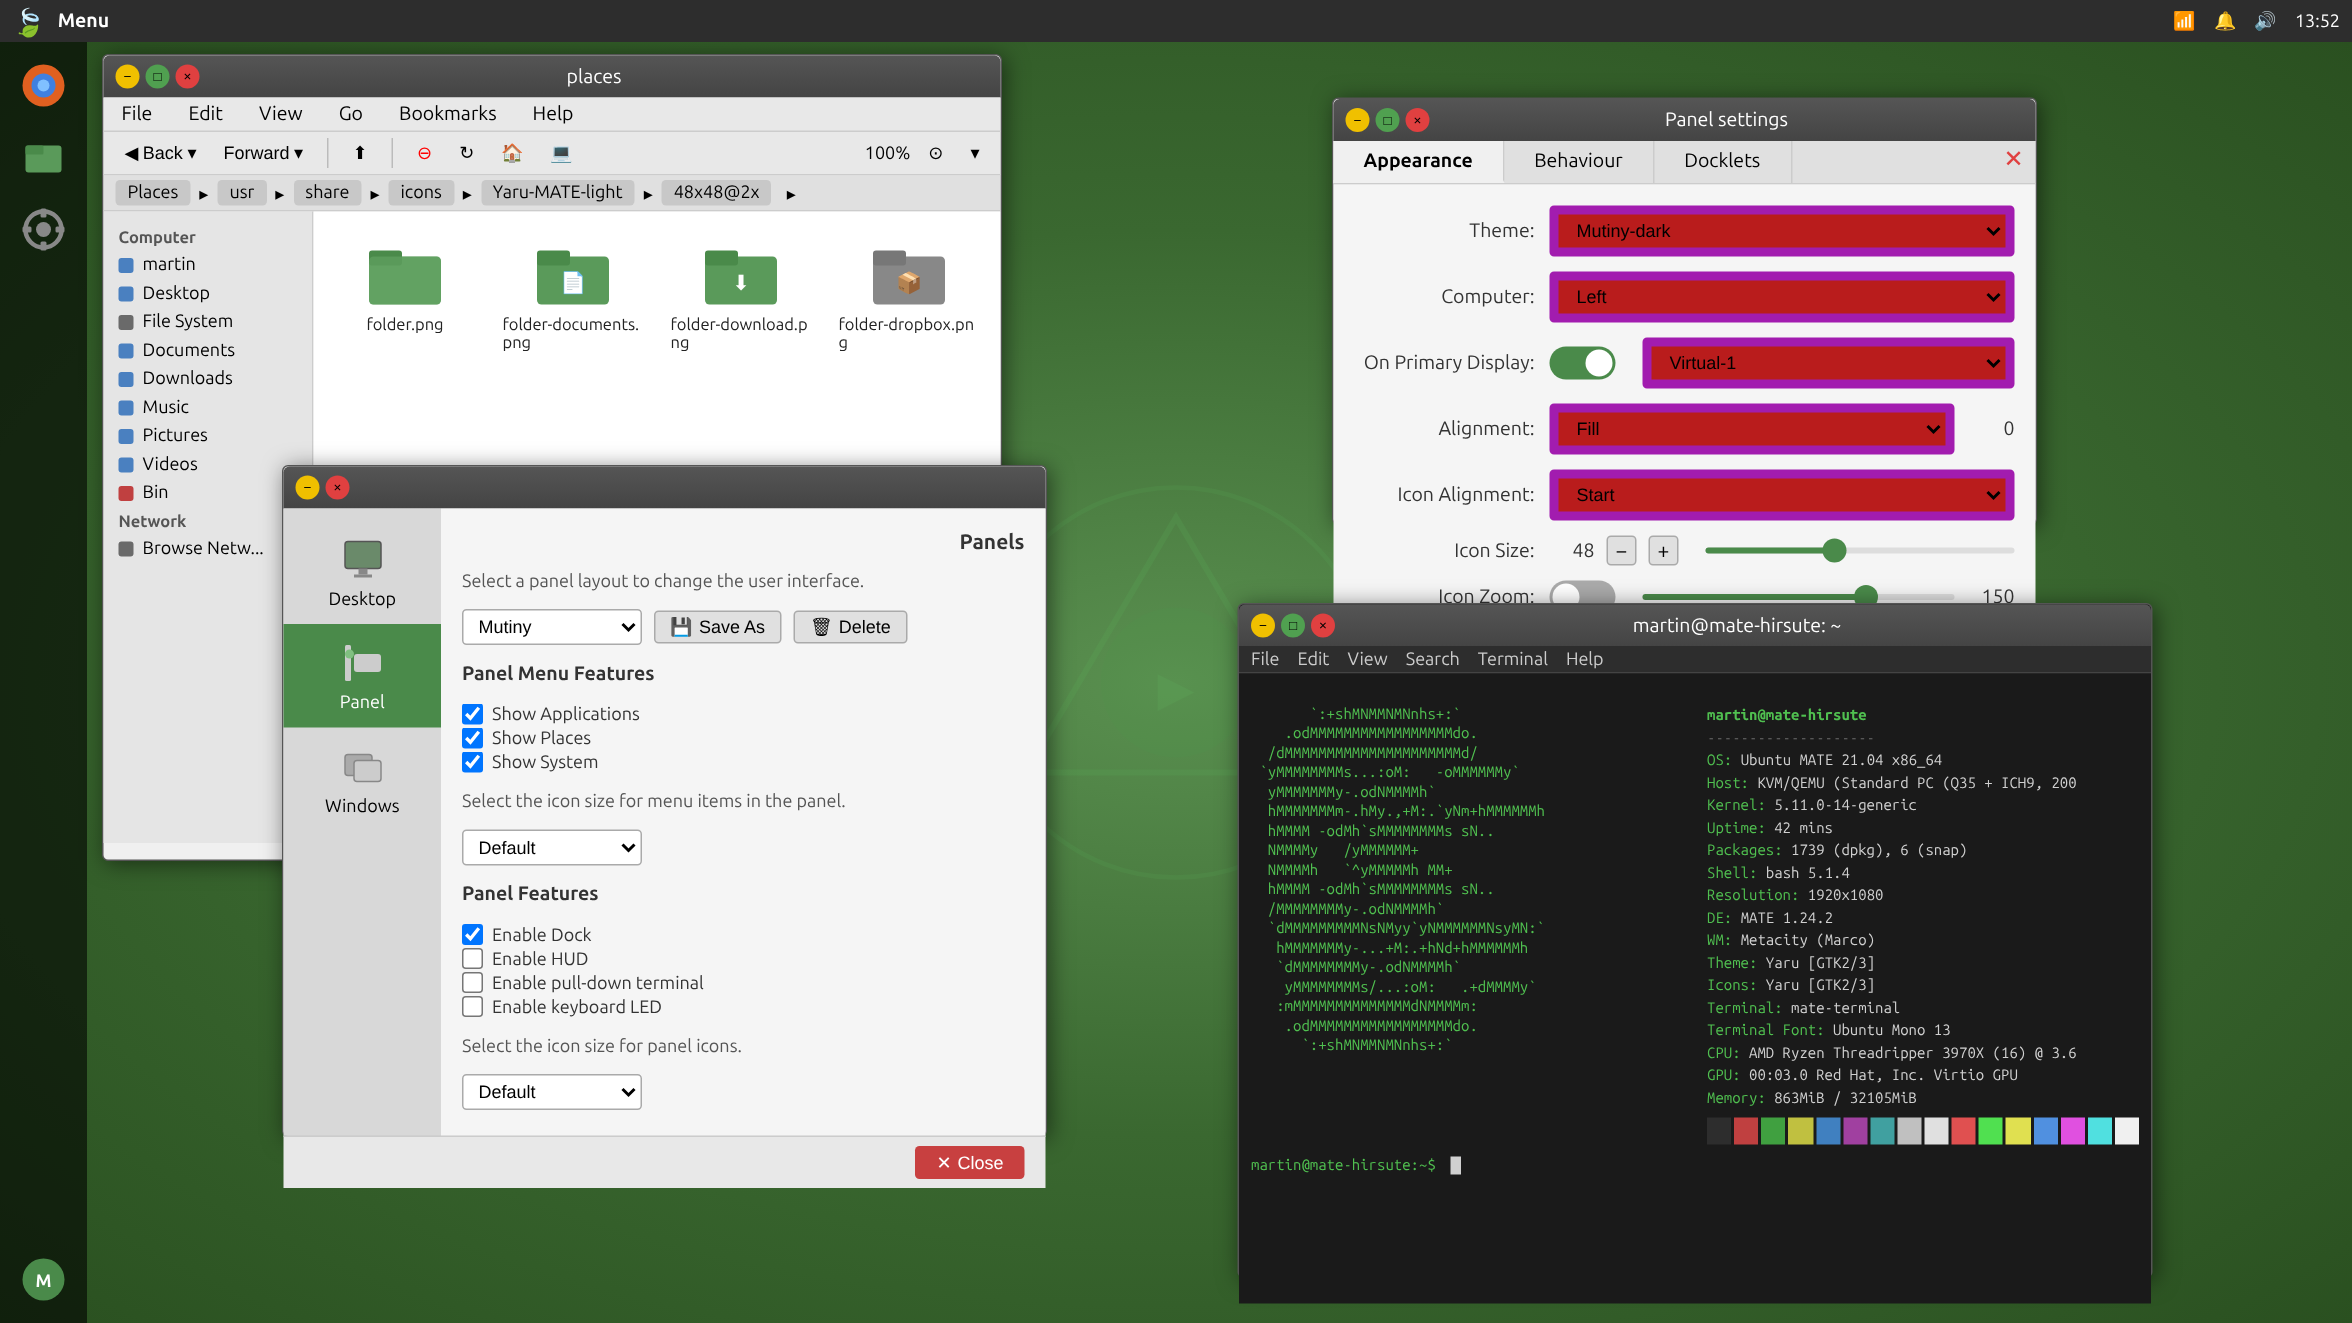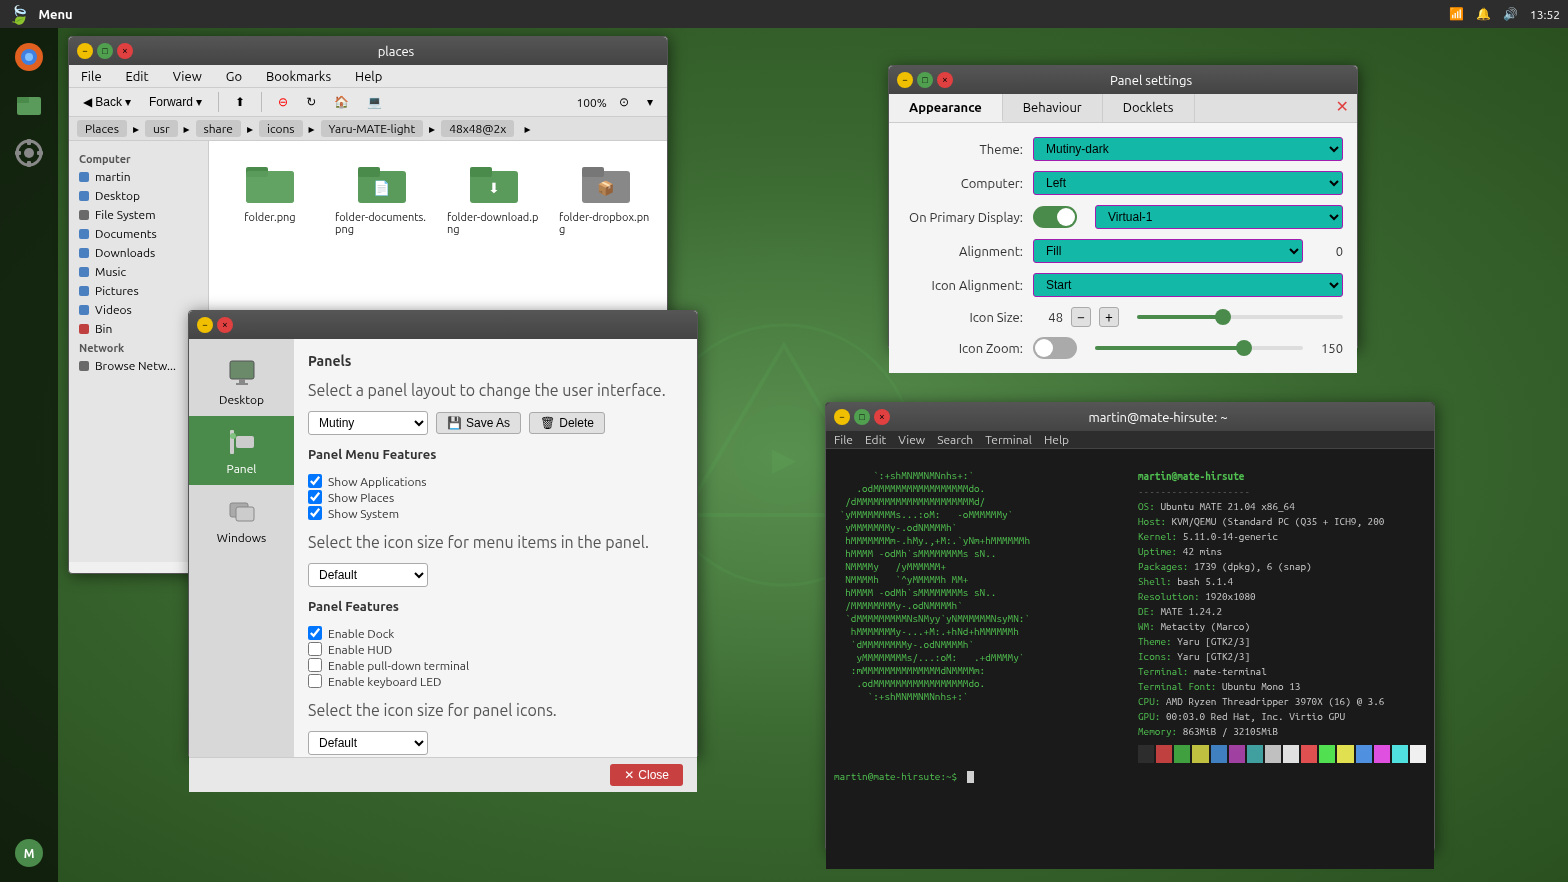--- a/index.html
+++ b/index.html
@@ -295,23 +295,24 @@
       padding: 14px;
       background: #f5f5f5;
       display: flex;
       flex-direction: column;
       gap: 12px;
     }
     .tweak-section-title {
       font-size: 14px;
       font-weight: bold;
       color: #333;
+      text-align: right;
     }
     .tweak-description {
-      font-size: 16px;
+      font-size: 12px;
       color: #555;
     }
     .tweak-row {
       display: flex;
       align-items: center;
       gap: 8px;
     }
     .tweak-select {
       padding: 3px 6px;
       border: 1px solid #aaa;
@@ -413,23 +414,23 @@
     }
     .app-label {
       width: 120px;
       text-align: right;
       font-size: 13px;
       color: #333;
     }
     .app-select {
       flex: 1;
       padding: 3px 8px;
-      border: 1px solid #a21caf;
+      border: 6px solid #a21caf;
       border-radius: 3px;
-      background: #14b8a6;
+      background: #b91c1c;
       font-size: 12px;
     }
     .app-toggle {
       width: 44px;
       height: 22px;
       background: #4a8a4a;
       border-radius: 11px;
       position: relative;
       cursor: pointer;
     }

